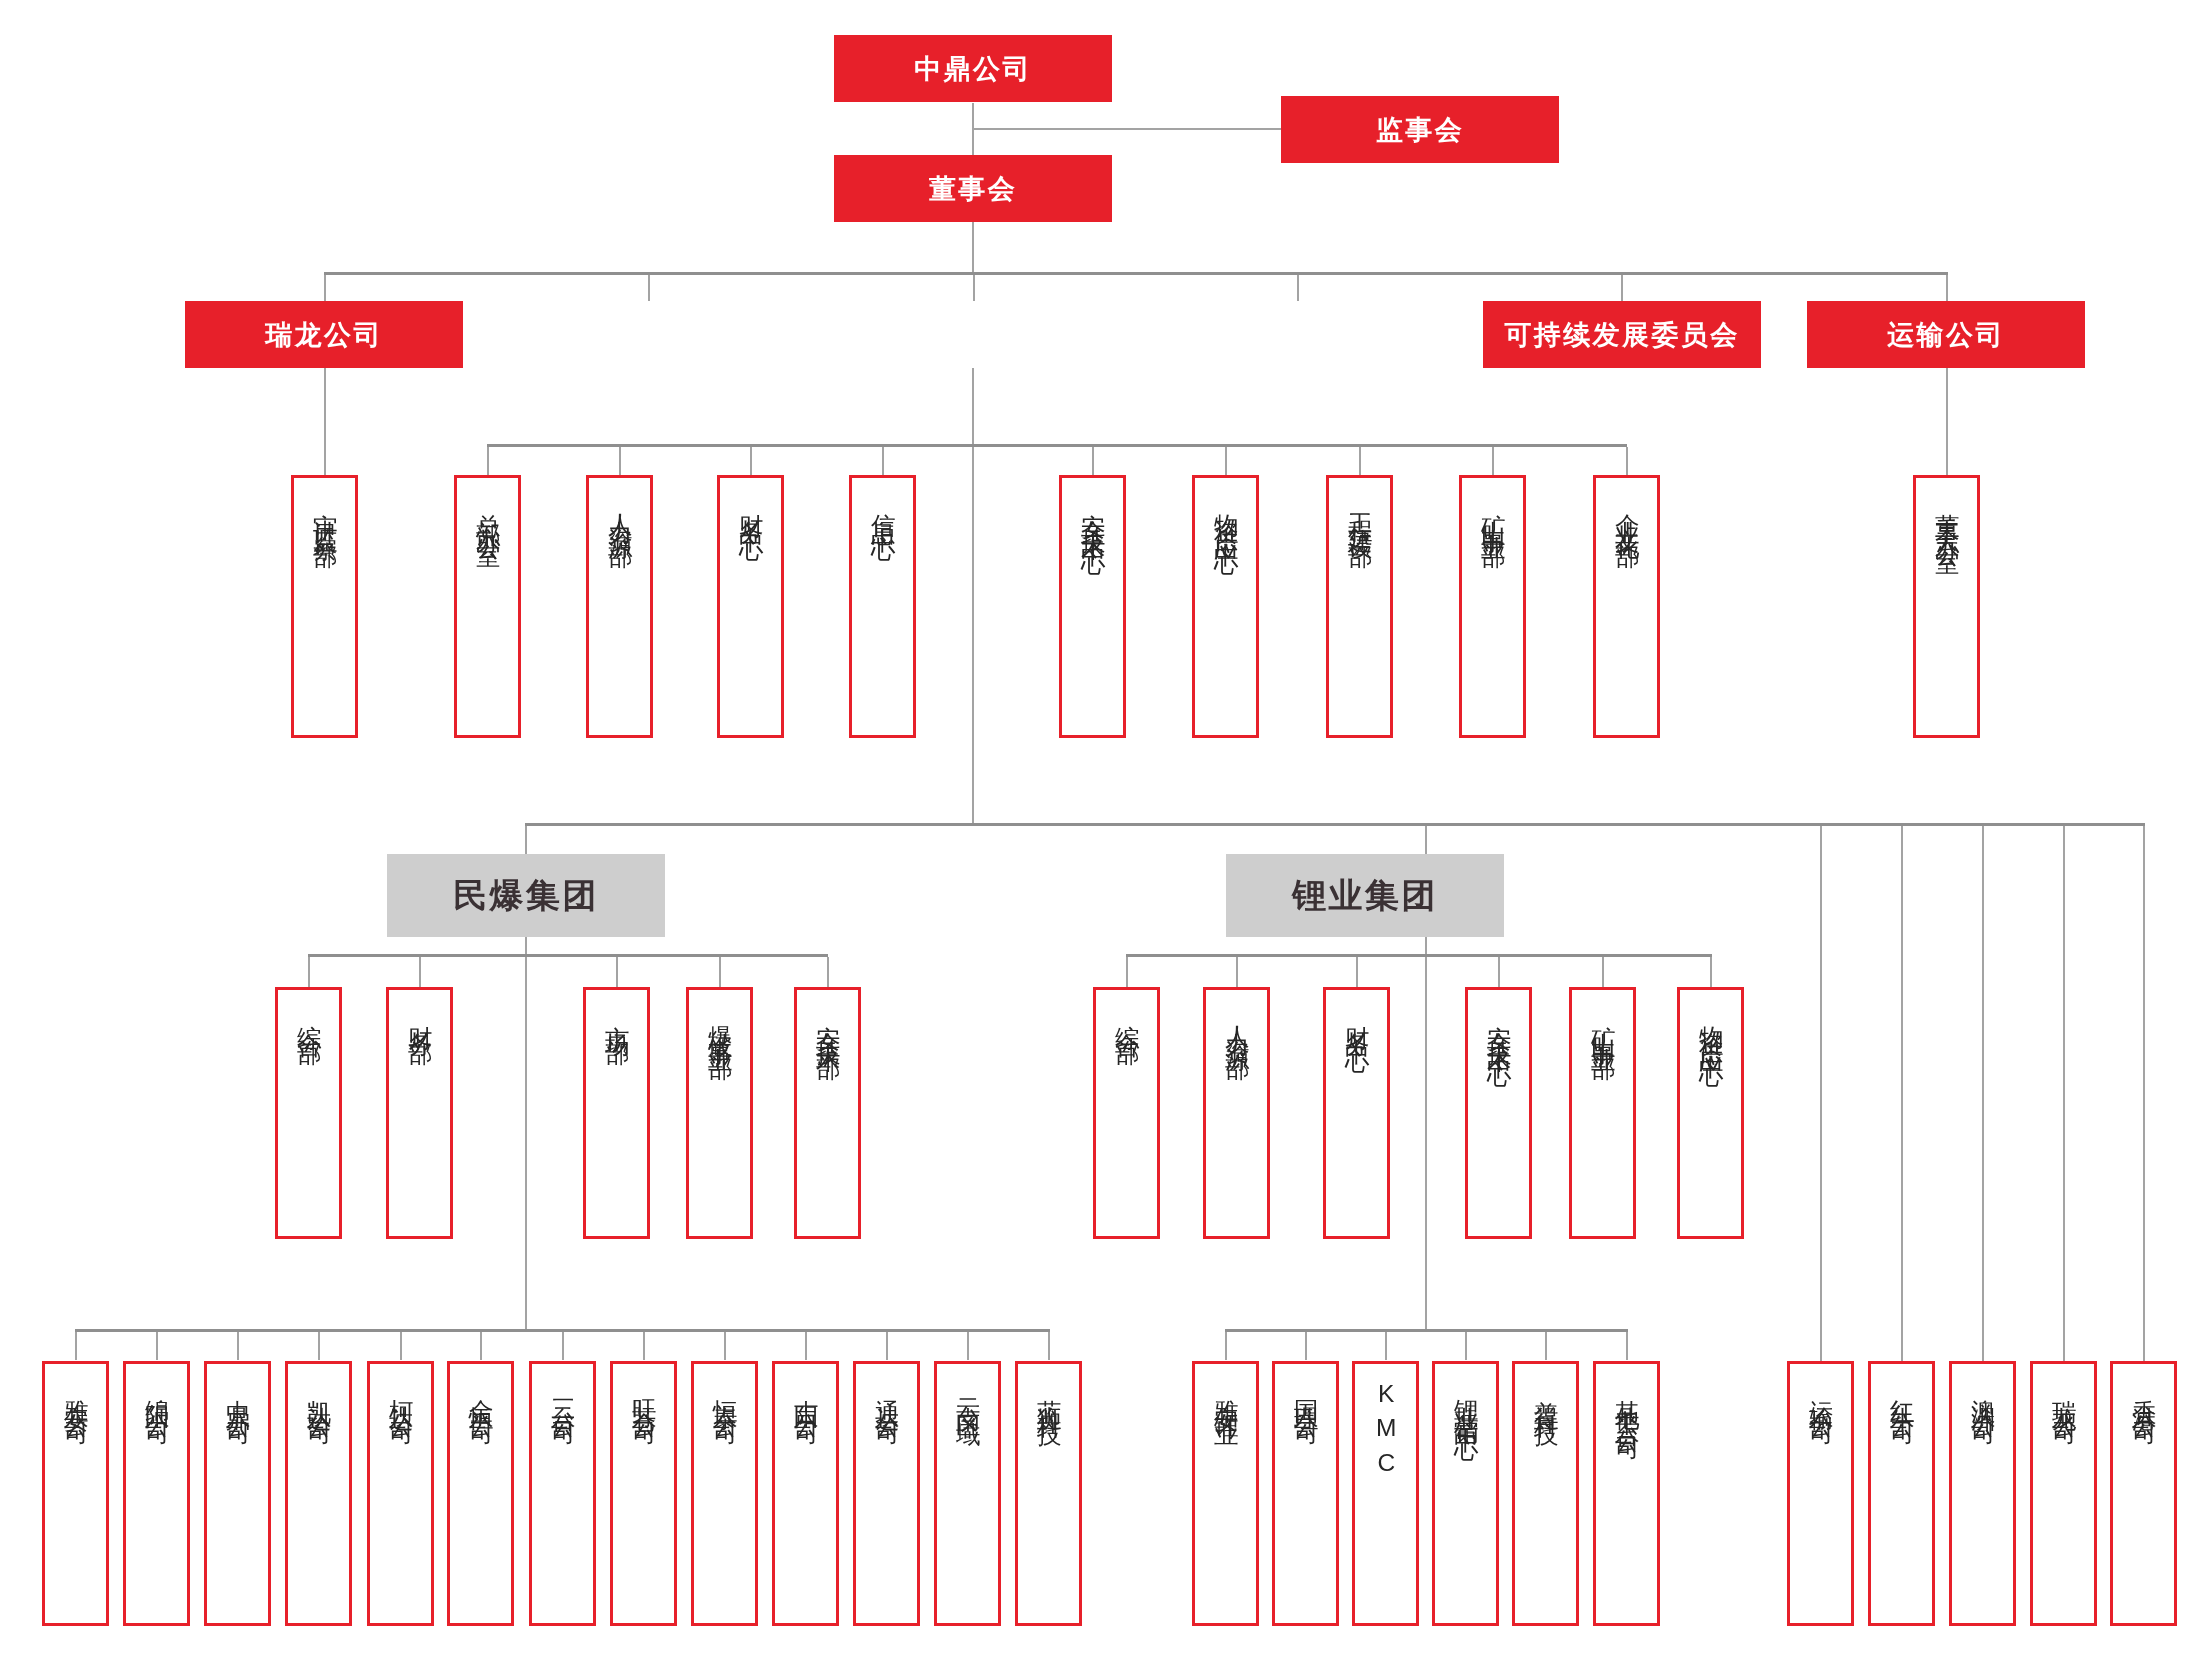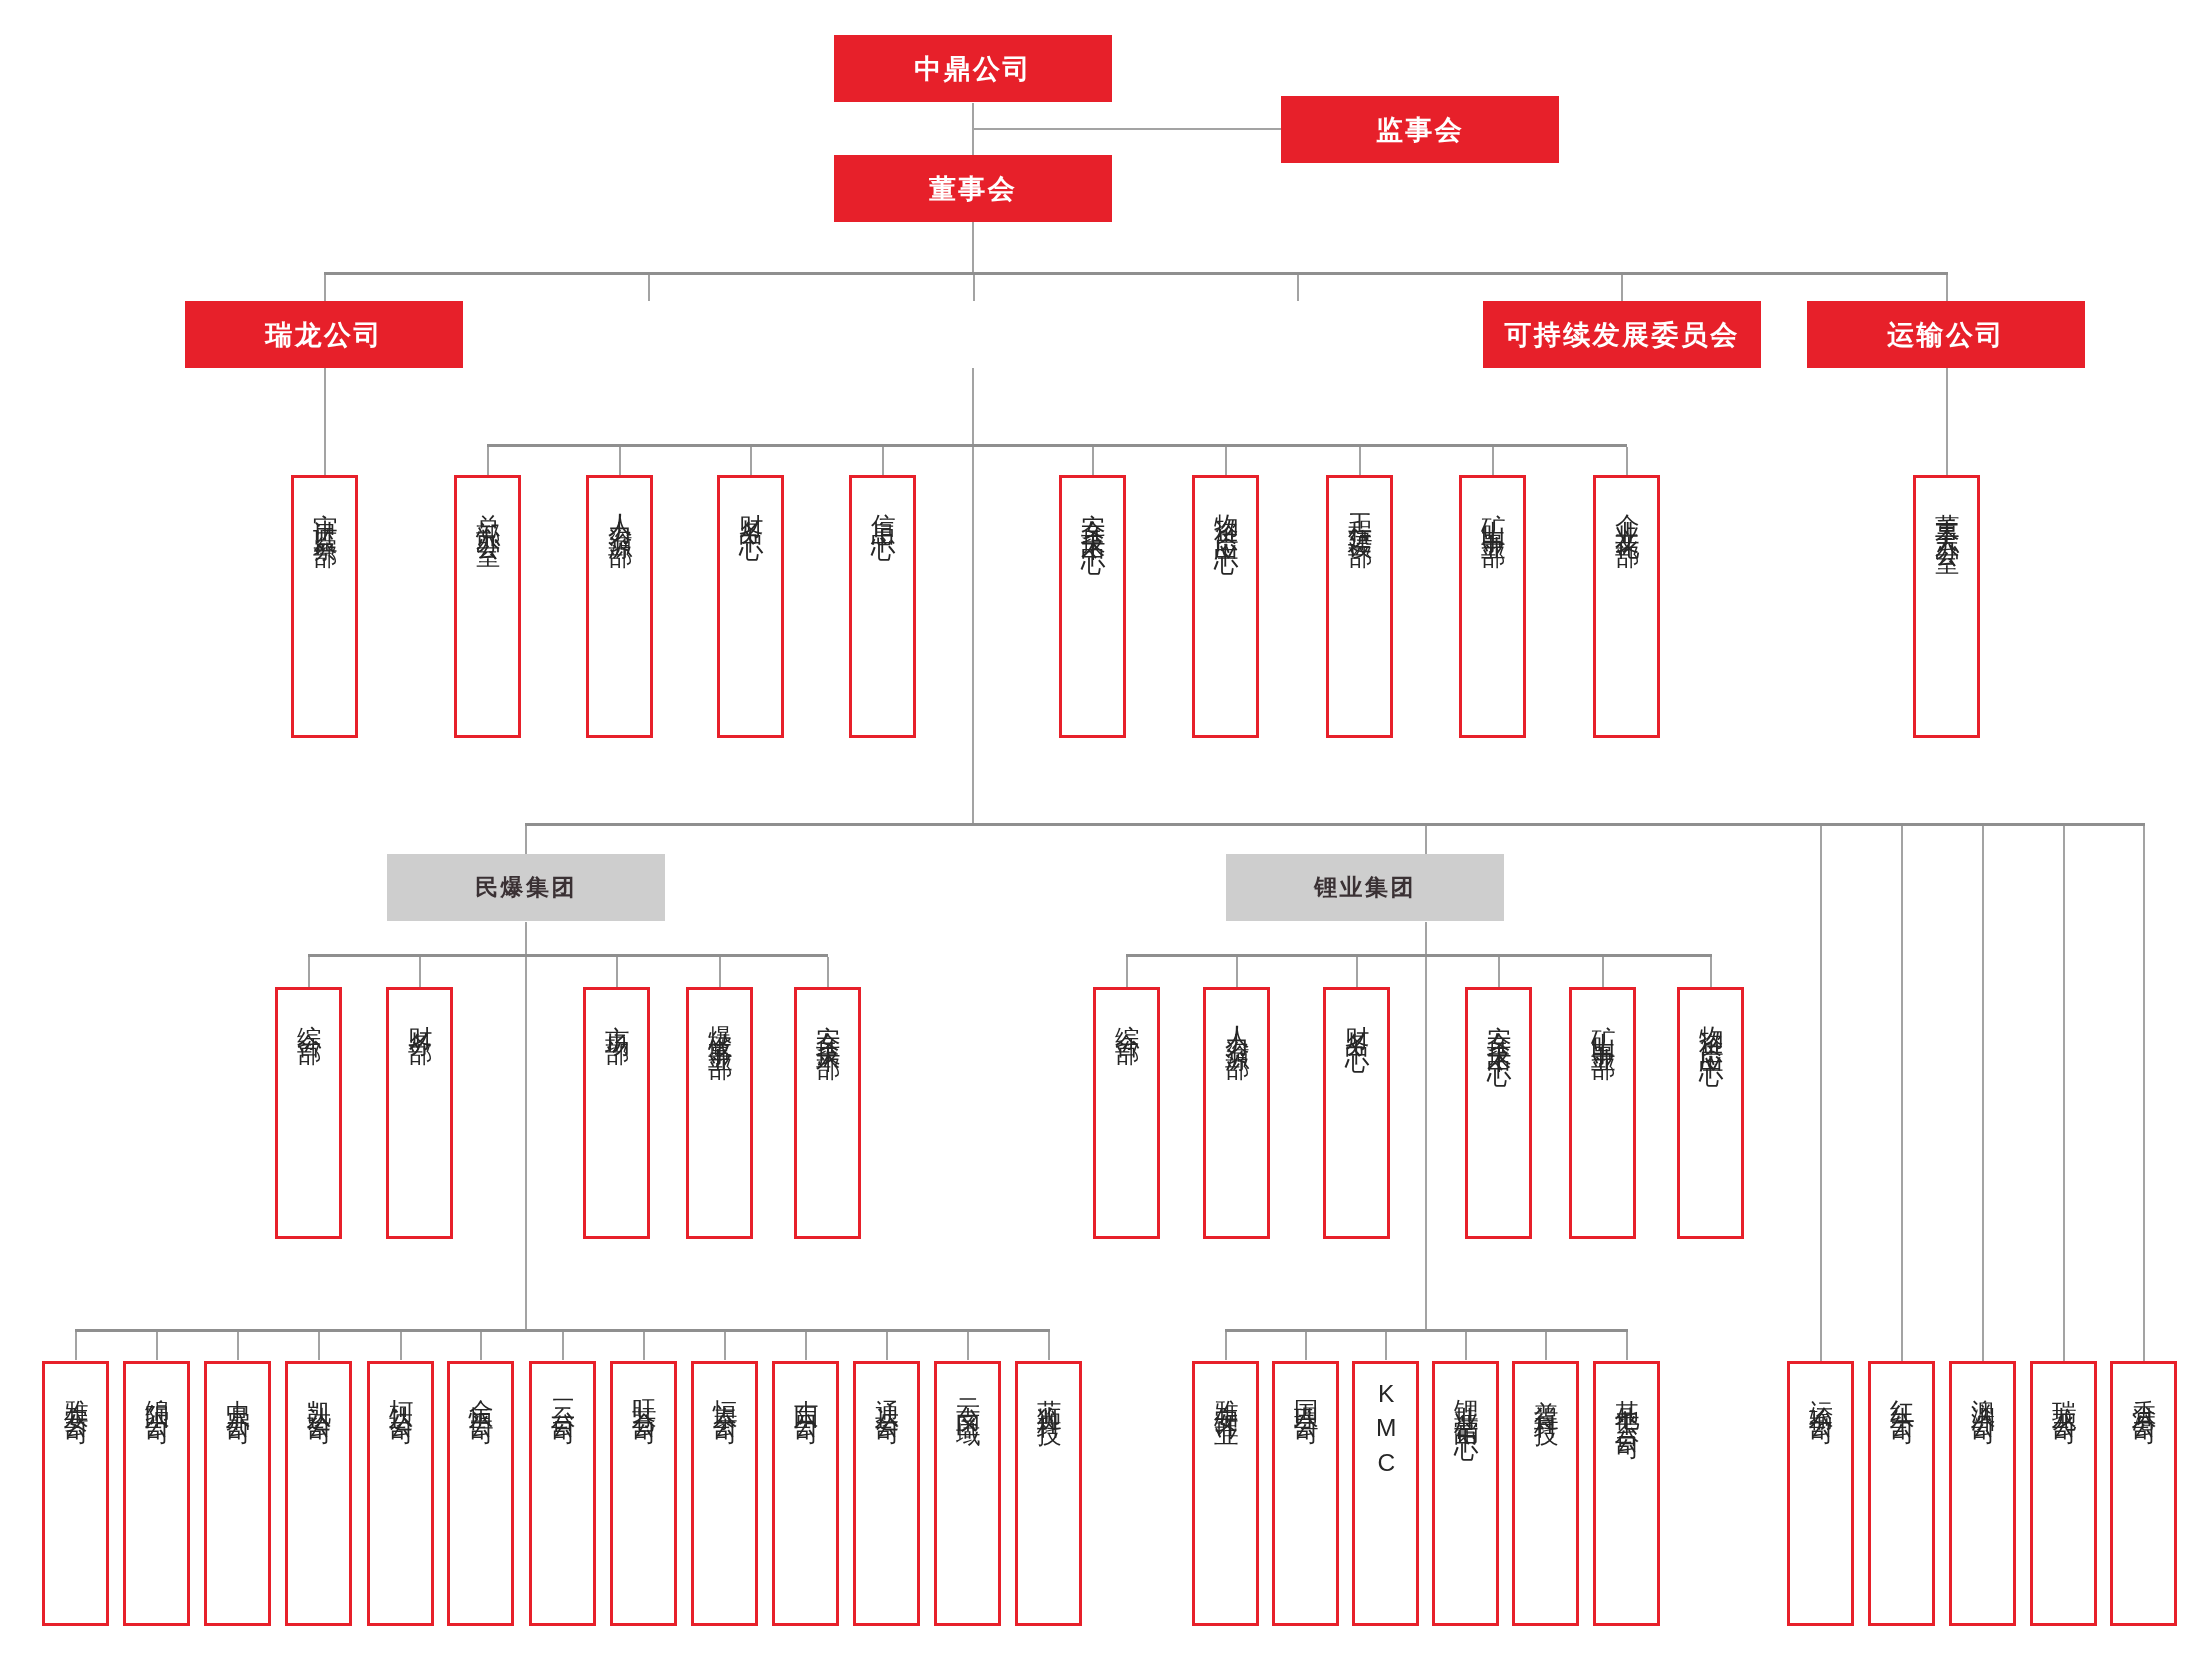--- a/index.html
+++ b/index.html
@@ -12,24 +12,24 @@
   }
   
   .red{
     position:absolute;width:278px;height:67px;
     background:#e7202a;color:#ffffff;
     display:flex;align-items:center;justify-content:center;
     font-size:27px;font-weight:bold;letter-spacing:2.4px;white-space:nowrap;
   }
   
   .gray{
-    position:absolute;width:278px;height:67px;
+    position:absolute;width:278px;height:83px;
     background:#cecece;color:#3a3134;
     display:flex;align-items:center;justify-content:center;
-    font-size:23px;font-weight:bold;letter-spacing:2.4px;white-space:nowrap;
+    font-size:34px;font-weight:bold;letter-spacing:2.4px;white-space:nowrap;
   }
   
   .vb{
     position:absolute;width:67px;box-sizing:border-box;
     background:#ffffff;border:3.1px solid #e7202a;color:#262626;
     display:flex;justify-content:center;align-items:flex-start;
   }
   .vb span{
     writing-mode:vertical-rl;text-orientation:upright;
     font-size:24.5px;letter-spacing:7.3px;line-height:1;

